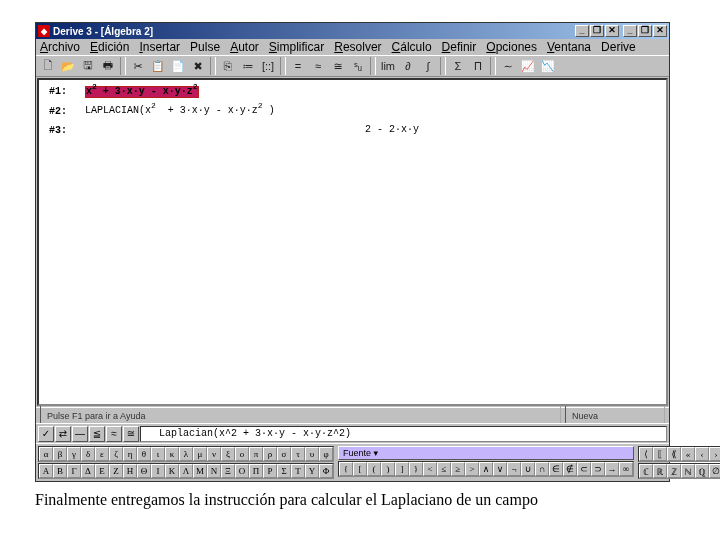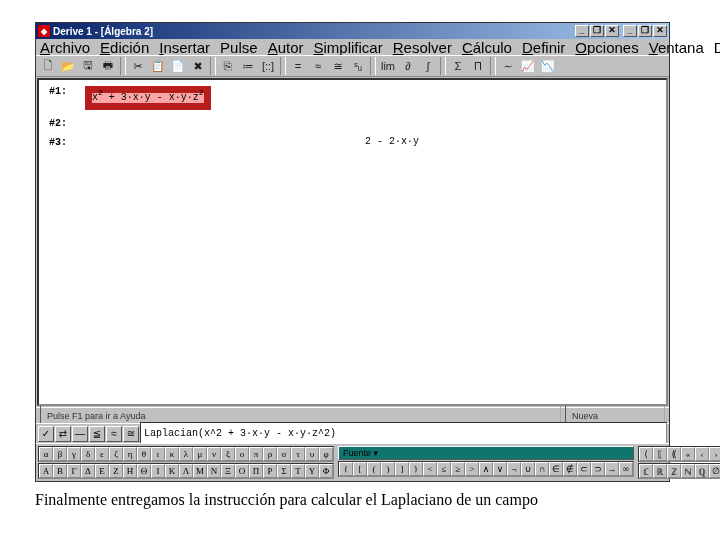--- a/index.html
+++ b/index.html
@@ -45,21 +45,21 @@
     border: 1px solid #fff; border-right-color: #555; border-bottom-color: #555;
     margin-left: 1px; font-size: 9px; line-height: 9px; text-align: center;
     color: #000; cursor: default;
   }
   .menubar {
     height: 16px;
     background: #c0c0c0;
     display: flex;
     align-items: center;
     padding: 0 4px;
-    font-size: 15px;
+    font-size: 12px;
   }
   .menu-item { margin-right: 10px; }
   .menu-item u { text-decoration: underline; }
   .toolbar {
     height: 22px;
     background: #c0c0c0;
     border-top: 1px solid #fff;
     border-bottom: 1px solid #888;
     display: flex;
     align-items: center;
@@ -86,44 +86,44 @@
     padding: 6px 10px;
     font-family: "Courier New", monospace;
     font-size: 10px;
     color: #000;
   }
   .expr-row { margin-bottom: 8px; display: flex; align-items: flex-start; }
   .expr-label { width: 36px; font-weight: bold; }
   .expr-body { white-space: pre; line-height: 1.0; }
   .expr-body .sup { font-size: 8px; position: relative; top: -5px; }
   .expr-right { margin-left: 280px; }
-  .highlight { background: #fca5a5; border: 7px solid #b91c1c; }
+  .highlight { background: #be185d; border: 1px solid #b91c1c; font-weight: bold; }
   .statusbar {
     height: 16px; background: #c0c0c0;
     border-top: 1px solid #fff;
     display: flex; align-items: center; padding: 0 4px;
     font-size: 9px; color: #333;
   }
   .status-cell { border: 1px inset #aaa; padding: 1px 6px; height: 25px; display:flex; align-items:center;}
   .status-left { flex: 1; }
   .status-right { width: 100px; margin-left: 4px; }
   .input-row {
     height: 20px; background: #c0c0c0; border-top: 1px solid #fff;
     display: flex; align-items: center; padding: 0 2px;
   }
   .mini-btn {
     width: 16px; height: 16px; border: 1px solid #fff;
     border-right-color: #555; border-bottom-color: #555;
     display:inline-flex; align-items:center; justify-content:center;
     font-size: 10px; margin-right: 1px; background: #c0c0c0;
   }
   .cmd-input {
-    flex: 1; height: 24px; background: #fff; border: 1px inset #888;
+    flex: 1; height: 16px; background: #fff; border: 1px inset #888;
     font-family: "Courier New", monospace; font-size: 10px;
-    padding: 0 3px; color: #000;
+    padding: 0 18px; color: #000;
   }
   .symbol-panels {
     background: #c0c0c0; border-top: 1px solid #fff;
     padding: 2px; display: flex; gap: 4px;
   }
   .sym-grid {
     display: grid;
     grid-template-columns: repeat(21, 14px);
     grid-auto-rows: 14px;
     gap: 0;
@@ -133,42 +133,42 @@
   .sym-grid.narrow { grid-template-columns: repeat(12, 14px); }
   .sym {
     border: 1px solid #fff; border-right-color: #888; border-bottom-color: #888;
     display:flex; align-items:center; justify-content:center;
     font-size: 9px; background: #c0c0c0;
     font-family: "Times New Roman", serif;
   }
   .drop-btn {
     height: 14px; padding: 0 4px; font-size: 9px;
     border: 1px solid #fff; border-right-color:#555; border-bottom-color:#555;
-    background:#0f766e; display:flex; align-items:center;
+    background:#c4b5fd; display:flex; align-items:center;
   }
   .sym-stack { display:flex; flex-direction:column; gap:1px; }
   .caption {
     position: absolute;
     left: 35px; top: 490px;
     width: 640px;
     font-family: "Times New Roman", serif;
     font-size: 16px;
     color: #000;
     line-height: 1.25;
   }
   .caption-line2 { display:block; }
 </style>
 </head>
 <body>
 
 <div class="app-frame">
 
   <div class="titlebar">
     <span class="app-icon">◆</span>
-    <span><span>Derive 1</span>&nbsp;-&nbsp;<span>[Álgebra 2]</span></span>
+    <span><span>Derive 3</span>&nbsp;-&nbsp;<span>[Álgebra 2]</span></span>
     <span class="spacer"></span>
     <div class="win-btns">
       <div class="win-btn">_</div>
       <div class="win-btn">❐</div>
       <div class="win-btn">✕</div>
     </div>
     <div class="win-btns outer" style="margin-left:3px">
       <div class="win-btn">_</div>
       <div class="win-btn">❐</div>
       <div class="win-btn">✕</div>
@@ -223,20 +223,21 @@
     </div>
 
   <div class="workspace">
     <div class="exprs">
       <div class="expr-row">
         <span class="expr-label">#1:</span>
         <span class="expr-body highlight"><span style="position:relative">x<span class="sup">2</span></span> + 3·x·y - x·y·z<span class="sup">2</span></span>
       </div>
       <div class="expr-row">
         <span class="expr-label">#2:</span>
+        <span class="expr-body"><span>LAPLACIAN(x</span><span class="sup">2</span><span>  + 3·x·y - x·y·z</span><span class="sup">2</span><span> )</span></span>
       </div>
       <div class="expr-row">
         <span class="expr-label">#3:</span>
         <span class="expr-body expr-right">2 - 2·x·y</span>
       </div>
     </div>
   </div>
 
   <div class="statusbar">
     <div class="status-cell status-left">Pulse F1 para ir a Ayuda</div>

